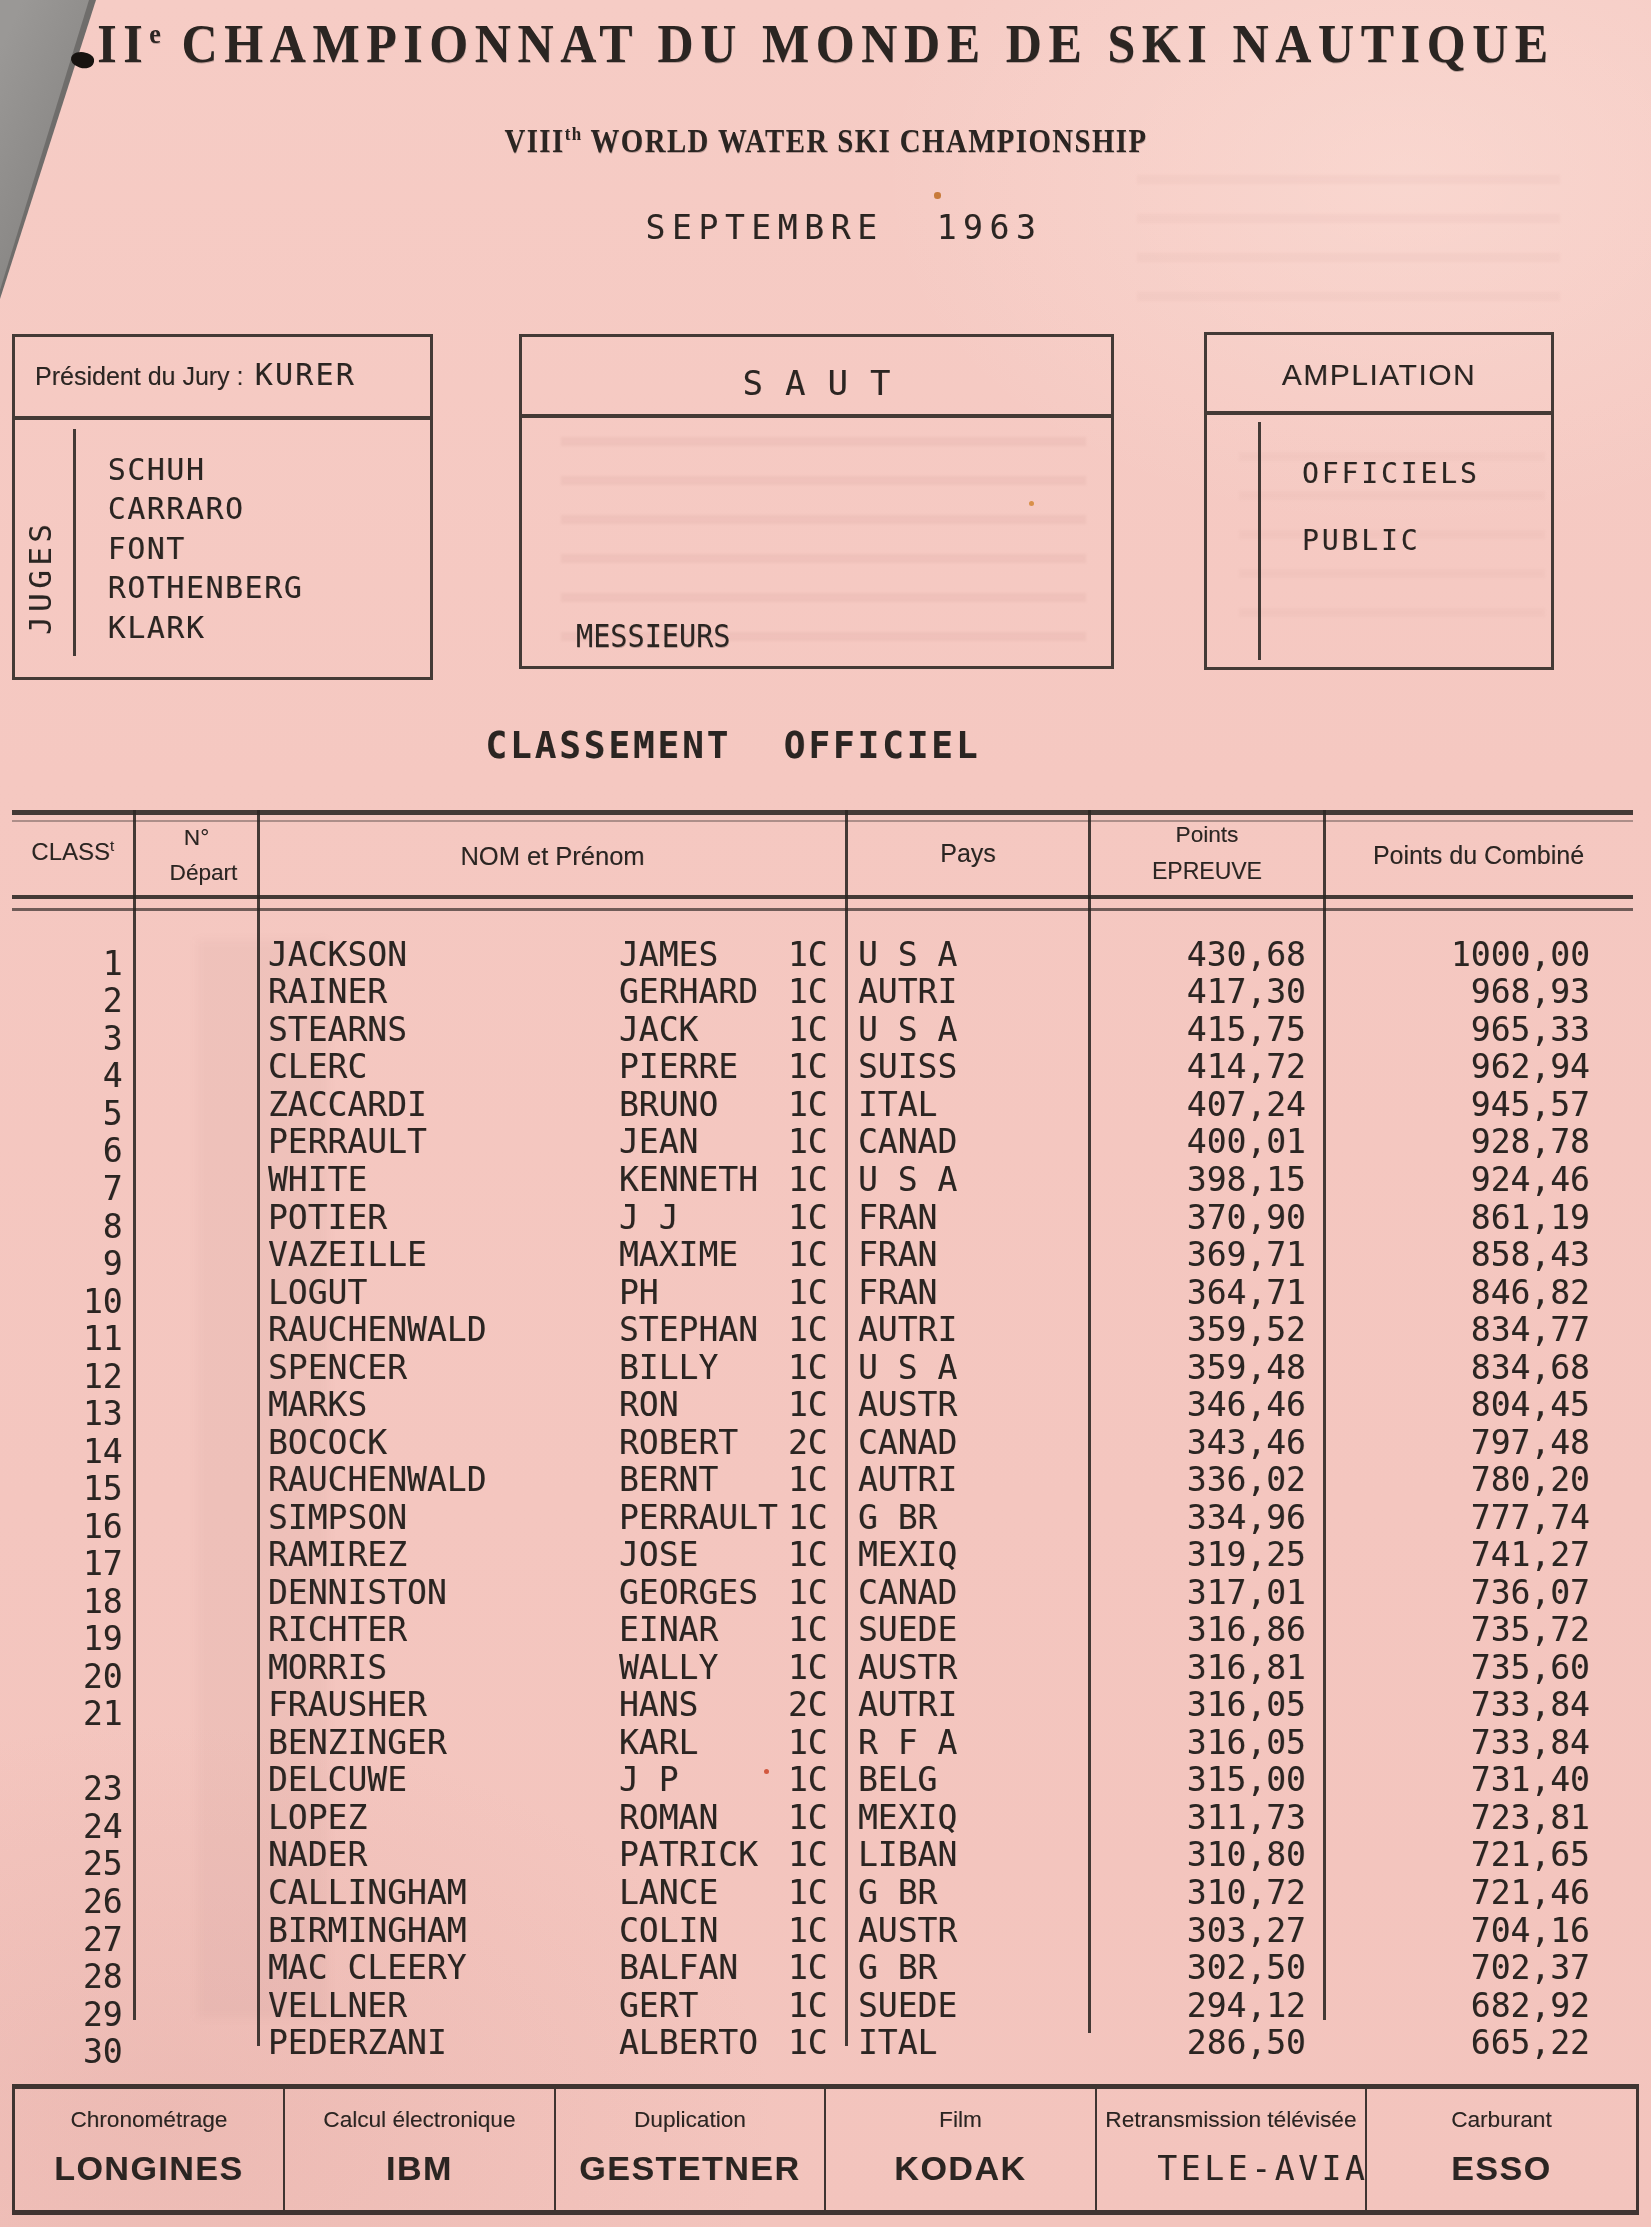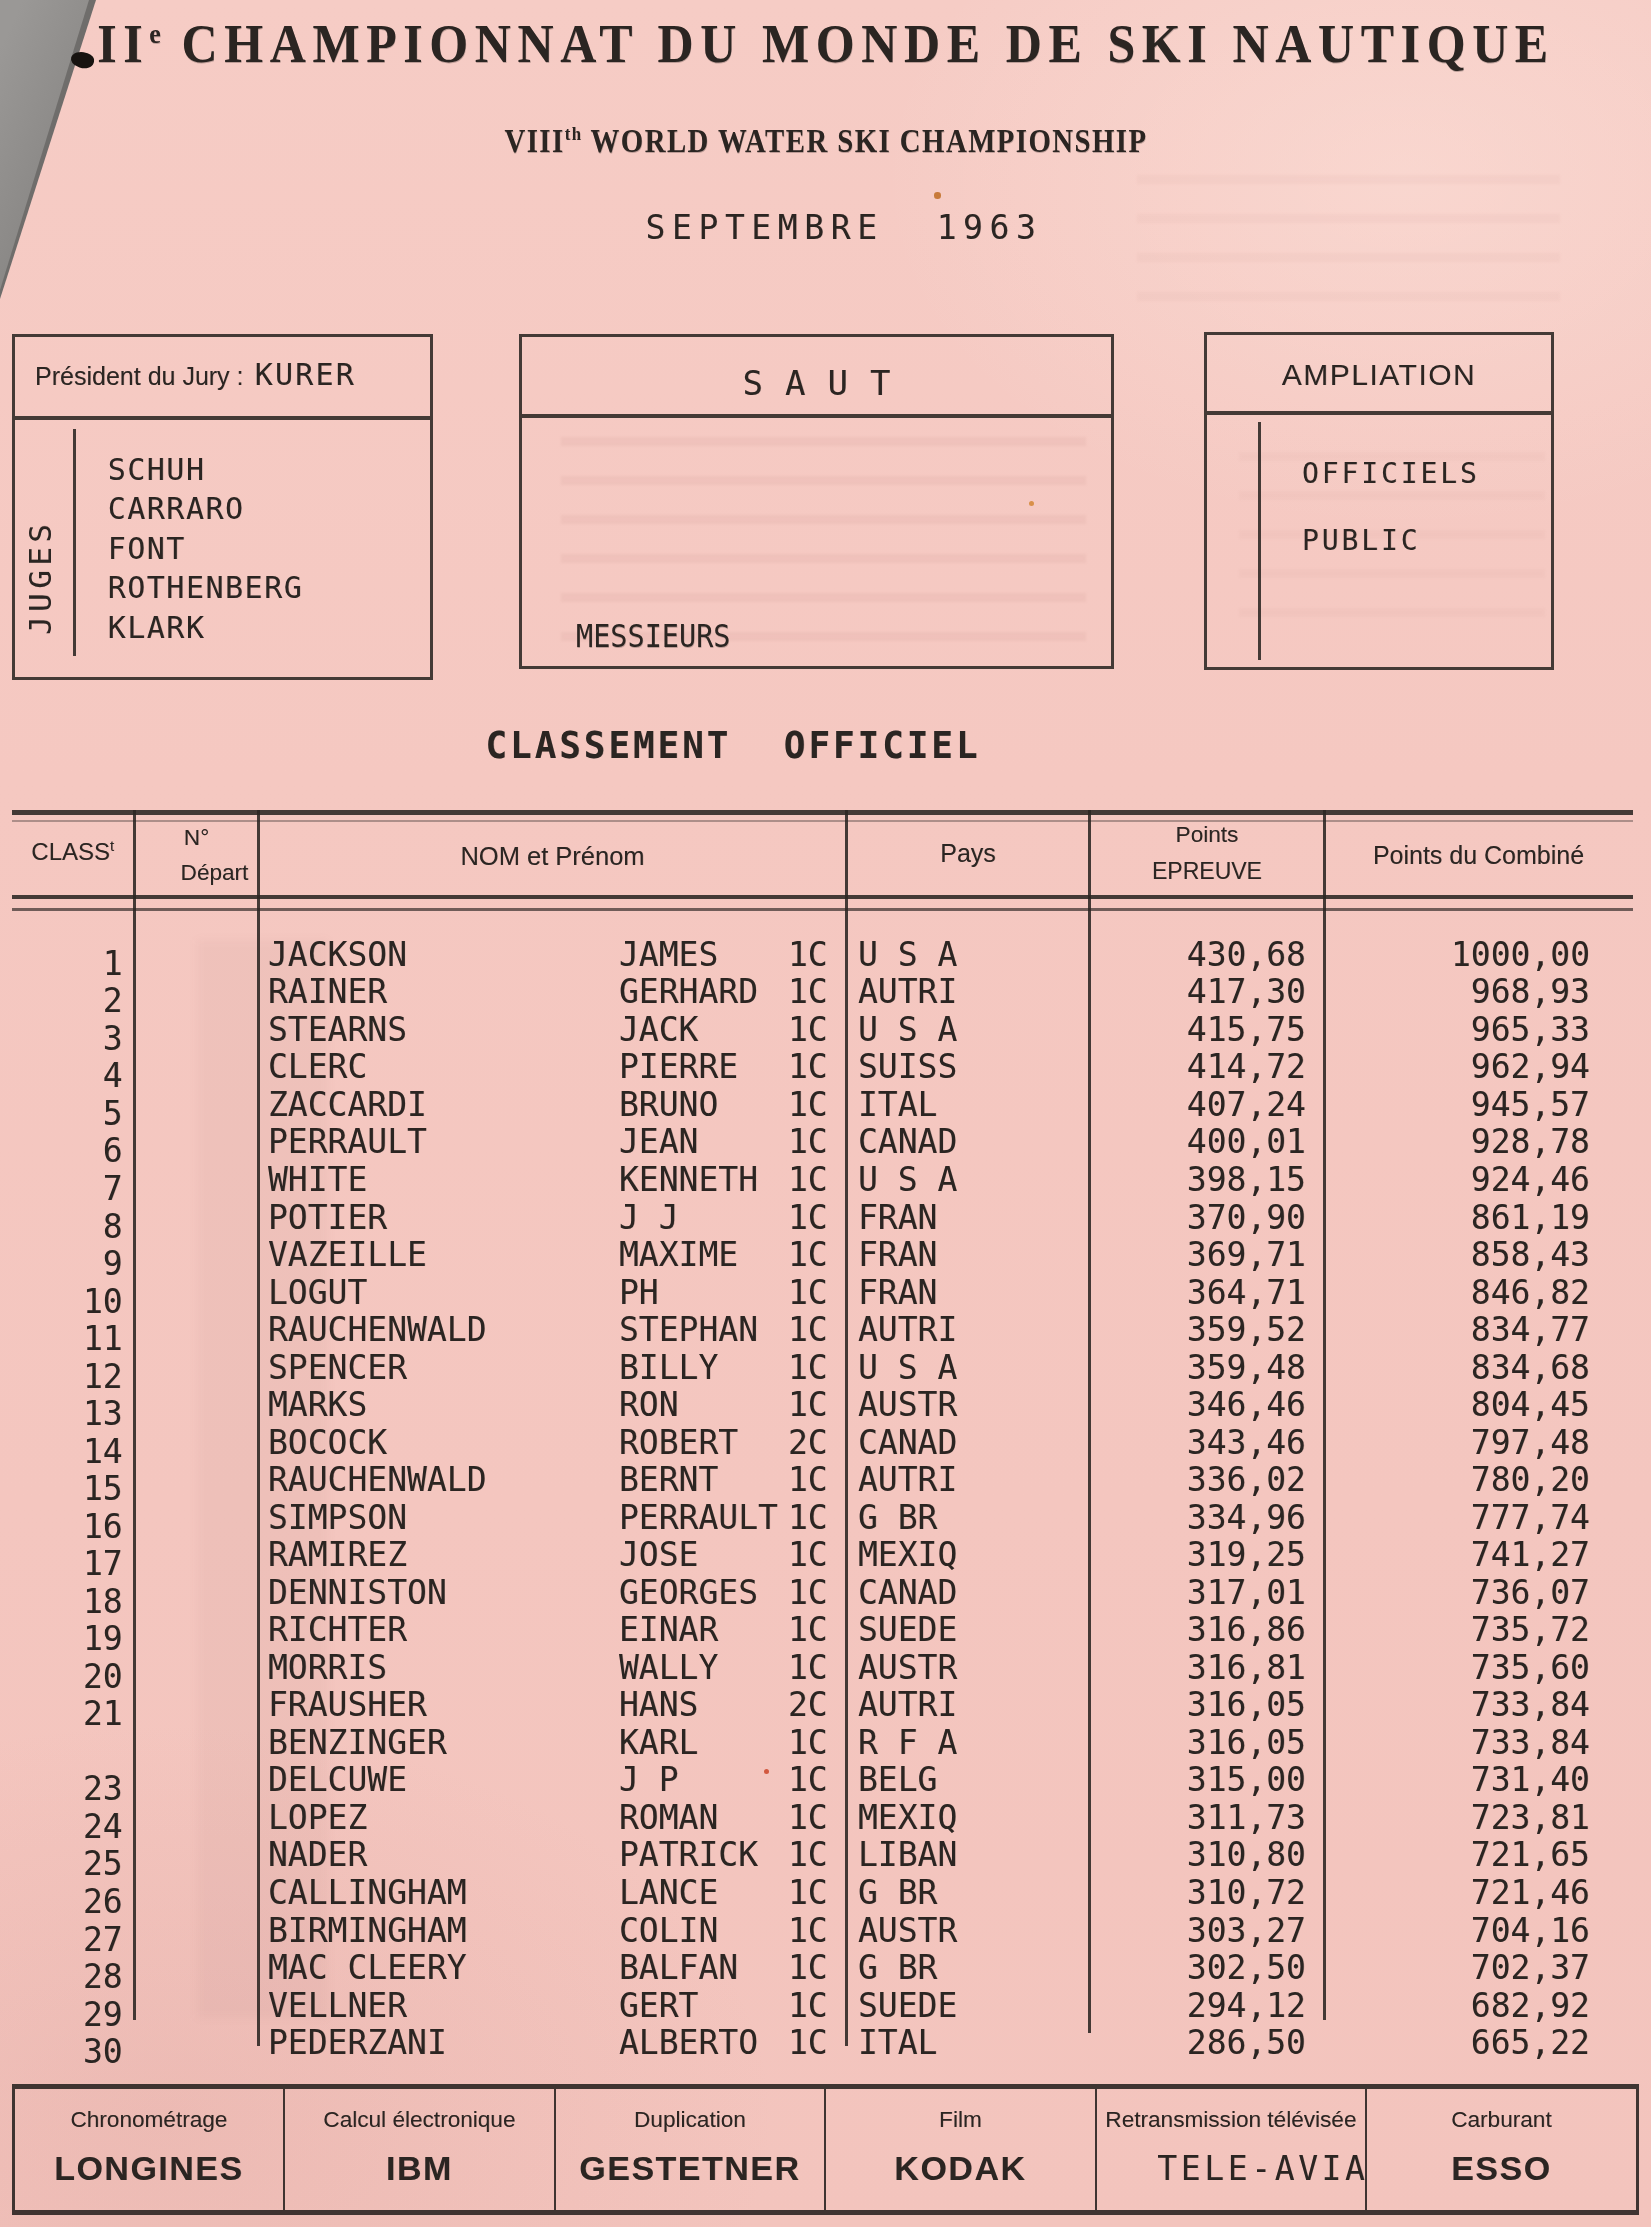--- a/index.html
+++ b/index.html
@@ -157,21 +157,21 @@
   <div class="vline" style="left:133px;top:810px;width:2.9px;height:1210px;"></div>
   <div class="vline" style="left:257px;top:810px;width:2.9px;height:1236px;"></div>
   <div class="vline" style="left:845px;top:810px;width:2.9px;height:1236px;"></div>
   <div class="vline" style="left:1088px;top:810px;width:2.9px;height:1223px;"></div>
   <div class="vline" style="left:1323px;top:810px;width:2.9px;height:1210px;"></div>
 
   <div class="th ink" style="left:11.7px;top:838px;width:122px;">
     <span>CLASS</span><sup>t</sup>
   </div>
   <div class="th ink" style="left:136px;top:825px;width:121px;font-size:22.6px;">N°</div>
-  <div class="th ink" style="left:136px;top:860px;width:135px;font-size:22.6px;padding-left:11px;">Départ</div>
+  <div class="th ink" style="left:136px;top:860px;width:135px;font-size:22.6px;">Départ</div>
   <div class="th ink" style="left:260px;top:842px;width:585px;font-size:25.5px;">NOM et Prénom</div>
   <div class="th ink" style="left:848px;top:839px;width:240px;font-size:25px;">Pays</div>
   <div class="th ink" style="left:1091px;top:822px;width:232px;font-size:22.6px;">Points</div>
   <div class="th ink" style="left:1091px;top:858px;width:232px;font-size:23px;">EPREUVE</div>
   <div class="th ink" style="left:1325px;top:841px;width:307px;font-size:25px;">Points du Combiné</div>
 
   <div id="table-rows">
       <div class="trow ink" style="top: 935px;"><span class="c-rank">1</span><span class="c-surname">JACKSON</span><span class="c-first">JAMES</span><span class="c-class">1C</span><span class="c-pays">U S A</span><span class="c-pe">430,68</span><span class="c-pc">1000,00</span></div>
       <div class="trow ink" style="top: 972px;"><span class="c-rank">2</span><span class="c-surname">RAINER</span><span class="c-first">GERHARD</span><span class="c-class">1C</span><span class="c-pays">AUTRI</span><span class="c-pe">417,30</span><span class="c-pc">968,93</span></div>
       <div class="trow ink" style="top: 1010px;"><span class="c-rank">3</span><span class="c-surname">STEARNS</span><span class="c-first">JACK</span><span class="c-class">1C</span><span class="c-pays">U S A</span><span class="c-pe">415,75</span><span class="c-pc">965,33</span></div>

